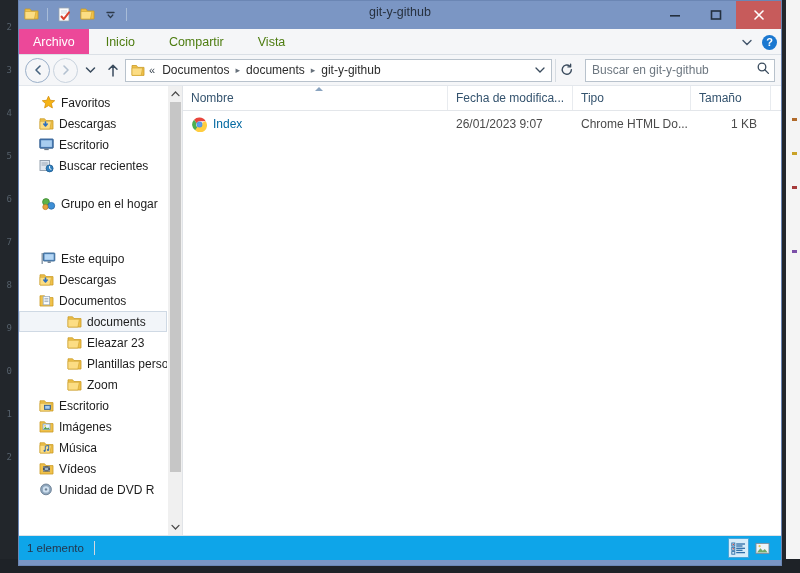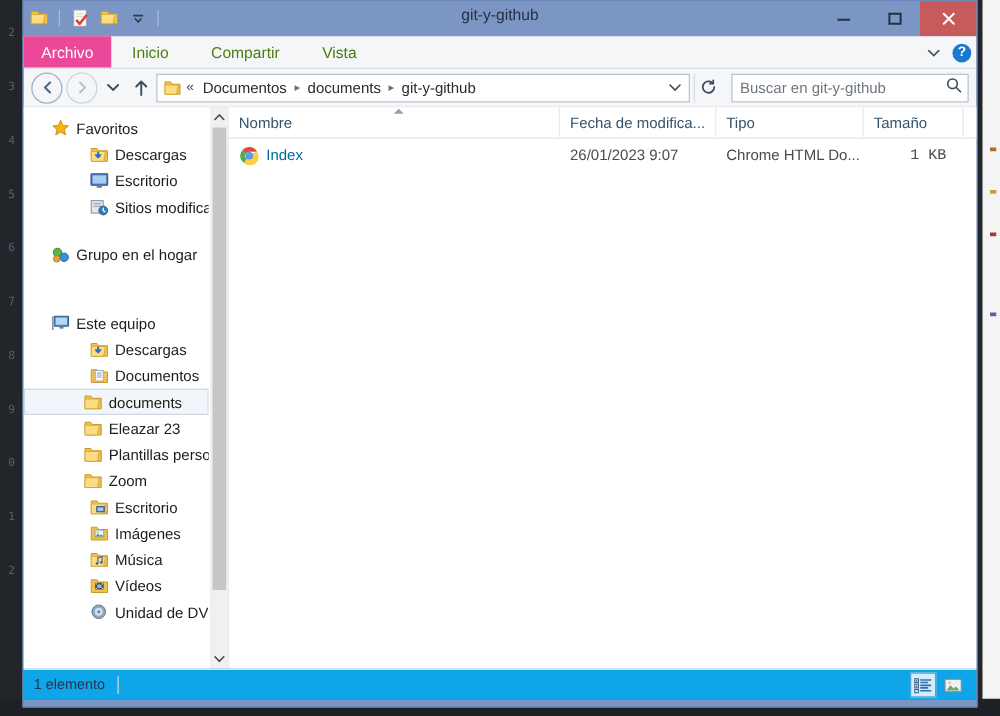--- a/index.html
+++ b/index.html
@@ -141,21 +141,21 @@
     padding-top: 6px; overflow: hidden; position: relative;
   }
   .nitem {
     height: 21px; display: flex; align-items: center; gap: 5px;
     font-size: 12px; color: #1c1c1c; white-space: nowrap;
   }
   .nitem.sel { background: #f2f5f9; border: 1px solid #cfd9e4; }
   .nico { width: 16px; height: 16px; flex: none; display:flex; align-items:center; justify-content:center; }
   .nspace { height: 17px; }
   .l0 { padding-left: 21px; }
-  .l1 { padding-left: 52px; }
+  .l1 { padding-left: 19px; }
   .l2 { padding-left: 47px; }
   .l1.sel { padding-left: 33px; }
 
   
   #navscroll {
     width: 15px; flex: none; background: #f0f0f0;
     display: flex; flex-direction: column; align-items: center;
     border-left: 1px solid #fff;
   }
   .sbtn { width: 15px; height: 16px; display:flex; align-items:center; justify-content:center; color:#5a5a5a; font-size:9px; }
@@ -177,21 +177,21 @@
   }
   .sort-arrow {
     position: absolute; left: 50%; top: 1px;
     width: 0; height: 0;
     border-left: 4px solid transparent; border-right: 4px solid transparent;
     border-bottom: 4px solid #8aa4c0;
   }
   #rows { flex: 1; overflow: hidden; }
   .frow { height: 26px; display: flex; align-items: center; }
   .fcell { font-size: 12px; color: #0369a1; padding-left: 8px; display:flex; align-items:center; gap:6px; white-space:nowrap; overflow:hidden; }
-  .fcell.num { justify-content: flex-end; padding-right: 14px; font-family: Liberation Mono, monospace; }
+  .fcell.num { justify-content: flex-end; padding-right: 14px; }
 
   
   #status {
     height: 25px; flex: none; background: #0ea5e9;
     border-top: 1px solid #dde2e8;
     display: flex; align-items: center; padding: 0 8px;
     position: relative;
   }
   #status-text { font-size: 11.5px; color: #23364d; }
   #status-sep { width: 1px; height: 14px; background: #d2d8df; margin-left: 10px; }
@@ -396,21 +396,21 @@
       <div class="nitem l1">
         <span class="nico">
           <svg width="15" height="14" viewBox="0 0 15 14">
             <rect x="1" y="1.5" width="9.5" height="10" fill="#dfe6ee" stroke="#8d9aa8" stroke-width="0.9"></rect>
             <line x1="2.6" y1="4" x2="8.8" y2="4" stroke="#8d9aa8" stroke-width="0.8"></line>
             <line x1="2.6" y1="6" x2="8.8" y2="6" stroke="#8d9aa8" stroke-width="0.8"></line>
             <circle cx="10.6" cy="9.4" r="3.5" fill="#2f7fbe" stroke="#1d5c91" stroke-width="0.8"></circle>
             <path d="M10.6 7.4v2.1l1.5.9" stroke="#fff" stroke-width="1" fill="none" stroke-linecap="round"></path>
           </svg>
         </span>
-        <span>Sitios modifica</span>
+        <span>Buscar recientes</span>
       </div>
 
       <div class="nspace"></div>
 
       <div class="nitem l0">
         <span class="nico">
           <svg width="15" height="14" viewBox="0 0 15 14">
             <circle cx="5" cy="5" r="3.4" fill="#5bb34a" stroke="#3d8a31" stroke-width="0.8"></circle>
             <circle cx="10.3" cy="8.8" r="3.4" fill="#3d8fd6" stroke="#2a6aa8" stroke-width="0.8"></circle>
             <circle cx="4.4" cy="10" r="2.6" fill="#e8a33d" stroke="#bd7d22" stroke-width="0.8"></circle>

